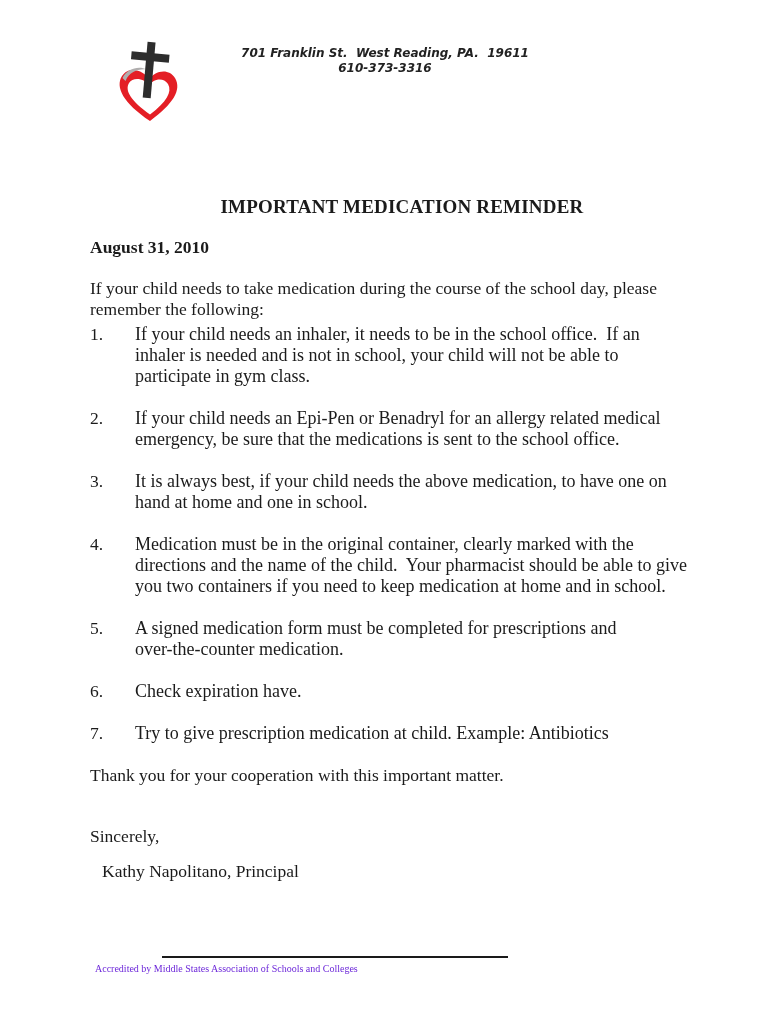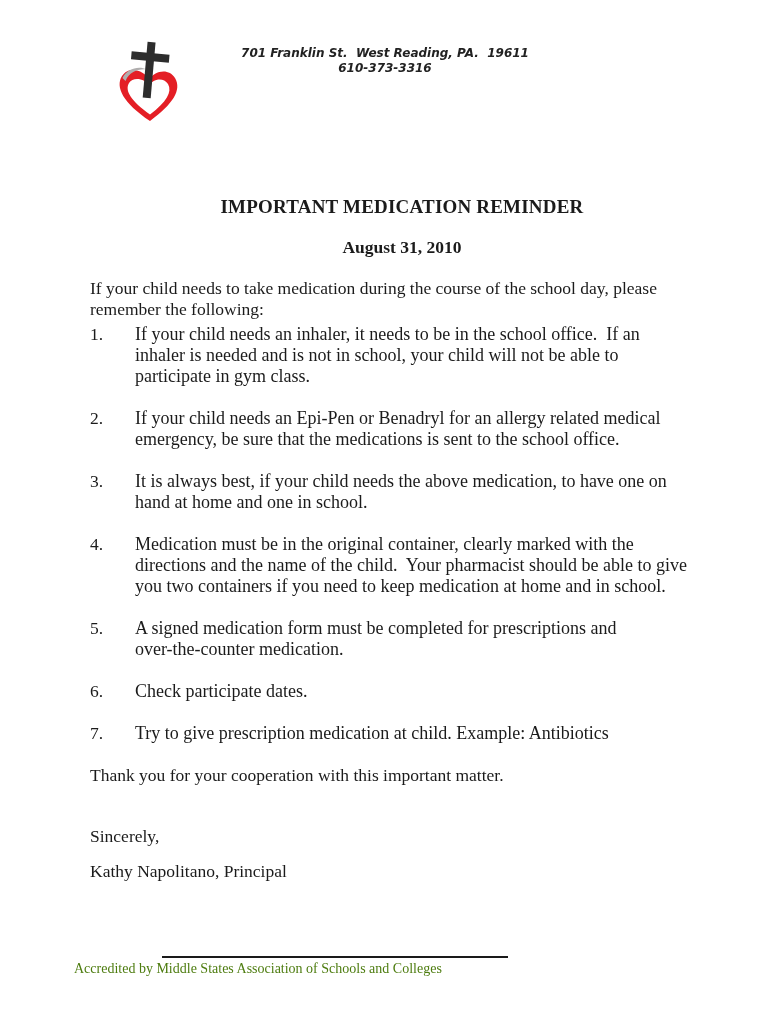--- a/index.html
+++ b/index.html
@@ -65,21 +65,21 @@
   }
   .doc-title {
     text-align: center;
     font-size: 19px;
     font-weight: bold;
     line-height: 21px;
     margin-bottom: 20px;
     letter-spacing: 0.2px;
   }
   .doc-date {
-    text-align: center;
+    text-align: left;
     font-size: 17.5px;
     font-weight: bold;
     line-height: 21px;
     margin-bottom: 20px;
   }
   .para {
     font-size: 17.5px;
     line-height: 21px;
     white-space: pre-wrap;
     margin-bottom: 4px;
@@ -94,38 +94,38 @@
     line-height: 21px;
   }
   .item-text {
     flex: 1;
     font-size: 18px;
     line-height: 21px;
     white-space: pre-wrap;
   }
   .thanks { margin-bottom: 40px; }
   .closing { margin-bottom: 14px; }
-  .signature { margin-bottom: 0; }
+  .signature { margin-bottom: 0; margin-left: 12px; }
 
   
   .footer-rule {
     position: absolute;
     left: 162px;
     top: 956px;
     width: 346px;
     height: 2px;
     background: #1a1a1a;
   }
   .footer-text {
     position: absolute;
-    left: 74px;
+    left: 95px;
     top: 960px;
-    font-size: 14px;
+    font-size: 10px;
     line-height: 17px;
-    color: #4d7c0f;
+    color: #6d28d9;
   }
 </style>
 </head>
 <body>
 
 <div class="logo">
   <svg width="72" height="88" viewBox="0 0 72 88" xmlns="http://www.w3.org/2000/svg">
 
     <path d="M35,40 C30,29 14,26 8,36 C1,47 9,63 36,81 C59,64 68,50 61,38 C55,27.5 40,30.5 35,40 Z" fill="#e41e25"></path>
 
@@ -174,21 +174,21 @@
 directions and the name of the child.  Your pharmacist should be able to give
 you two containers if you need to keep medication at home and in school.</div>
   </div>
   <div class="list-item">
     <div class="item-num">5.</div>
     <div class="item-text">A signed medication form must be completed for prescriptions and
 over-the-counter medication.</div>
   </div>
   <div class="list-item">
     <div class="item-num">6.</div>
-    <div class="item-text">Check participate dates.</div>
+    <div class="item-text">Check expiration have.</div>
   </div>
   <div class="list-item">
     <div class="item-num">7.</div>
     <div class="item-text">Try to give prescription medication at child. Example: Antibiotics</div>
   </div>
 
   <div class="para thanks">Thank you for your cooperation with this important matter.</div>
   <div class="para closing">Sincerely,</div>
   <div class="para signature">Kathy Napolitano, Principal</div>
 </div>

